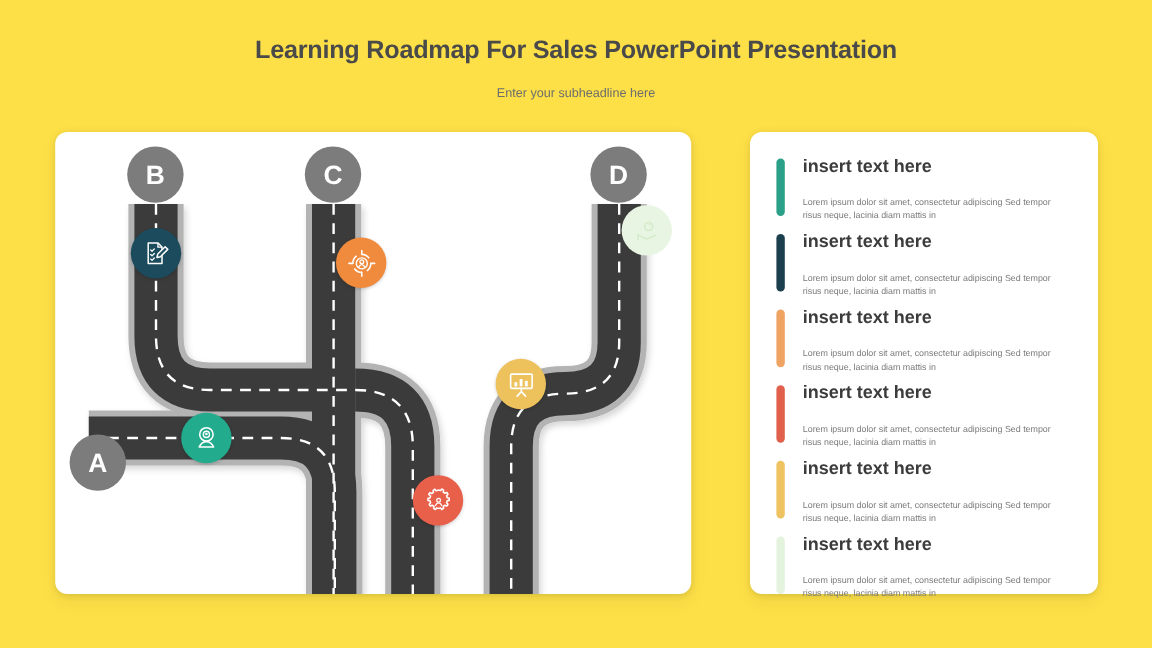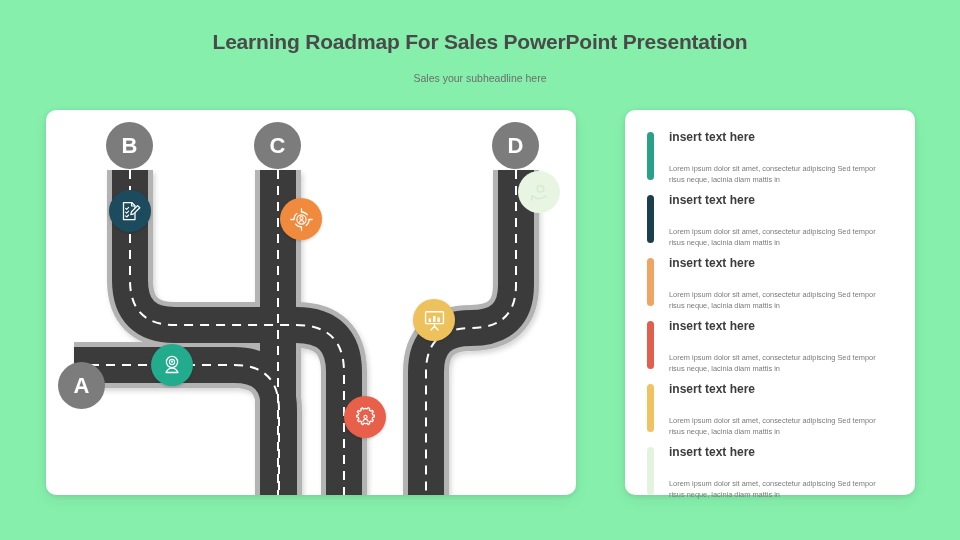--- a/index.html
+++ b/index.html
@@ -3,21 +3,21 @@
 <meta charset="utf-8">
 <style>
   html,body{margin:0;padding:0;}
   body{
     width:960px;height:540px;
     background:#ffffff;
     font-family:"Liberation Sans","DejaVu Sans",sans-serif;
     overflow:hidden;
     position:relative;
   }
-  .slide{position:absolute;inset:0;background:#86efac;padding-left:44px;}
+  .slide{position:absolute;inset:0;background:#fde047;padding-left:44px;}
 
   
   .title{
     position:absolute;top:30px;left:0;width:960px;
     text-align:center;
     font-size:21px;font-weight:bold;color:#4a4a4a;
     letter-spacing:-0.2px;
   }
   .subtitle{
     position:absolute;top:72px;left:0;width:960px;
@@ -52,34 +52,34 @@
     display:flex;align-items:center;justify-content:center;
     box-shadow:0 1px 3px rgba(0,0,0,0.18);
   }
   .ibubble svg{display:block;}
 
   
   .litem{position:absolute;left:22px;width:250px;height:52px;}
   .lbar{position:absolute;left:0;top:0;width:7px;height:48px;border-radius:4px;}
   .ltitle{
     position:absolute;left:22px;top:-2px;
-    font-size:12px;font-weight:bold;color:#3c3c3c;
+    font-size:15px;font-weight:bold;color:#3c3c3c;
   }
   .ldesc{
     position:absolute;left:22px;top:32px;width:222px;
     font-size:7.4px;color:#7a7a7a;line-height:1.45;
   }
 </style>
 </head>
 <body>
 
 <div class="slide">
 
   <div class="title">Learning Roadmap For Sales PowerPoint Presentation</div>
-  <div class="subtitle">Sales your subheadline here</div>
+  <div class="subtitle">Enter your subheadline here</div>
 
   <div class="card" id="roadmap-card">
 
     <svg id="road-svg" viewBox="0 0 530 385">
       <defs>
         <filter id="rshadow" x="-20%" y="-20%" width="150%" height="150%">
           <feDropShadow dx="2" dy="3" stdDeviation="2.5" flood-color="#000000" flood-opacity="0.16"></feDropShadow>
         </filter>
       </defs>
 

